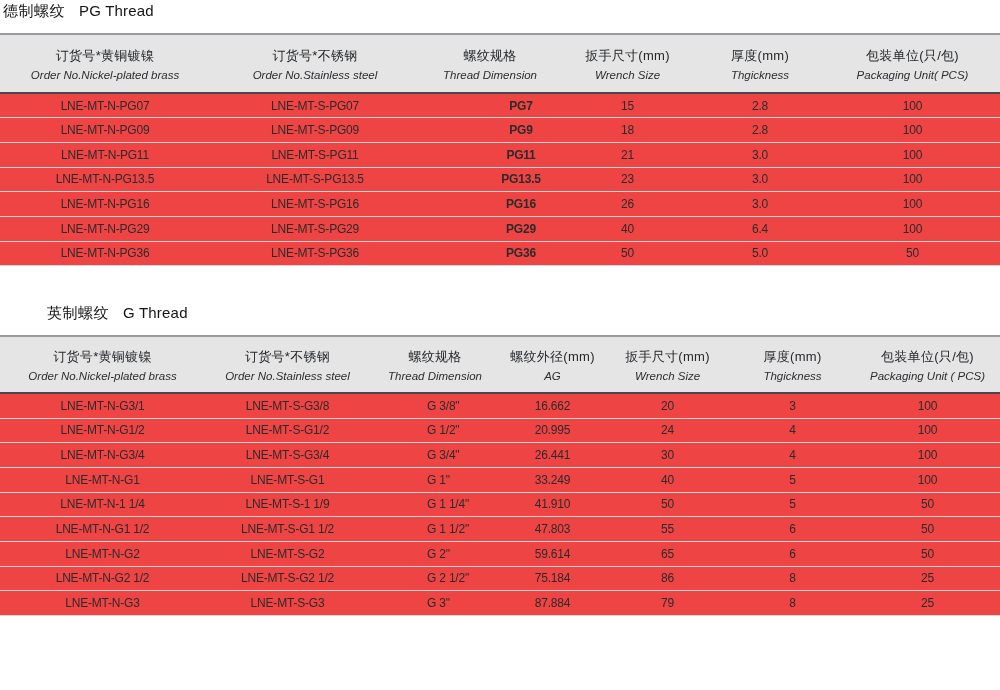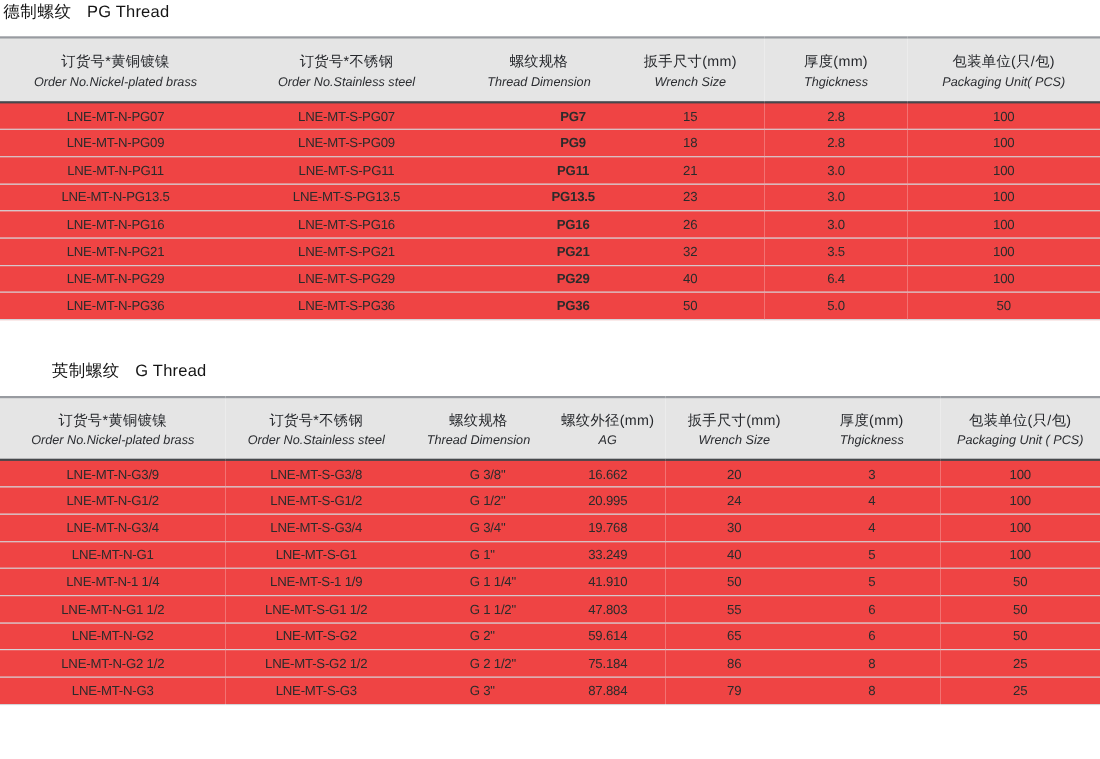--- a/index.html
+++ b/index.html
@@ -132,28 +132,20 @@
         </tr>
         <tr>
           <td>LNE-MT-N-PG16</td>
           <td>LNE-MT-S-PG16</td>
           <td>PG16</td>
           <td>26</td>
           <td>3.0</td>
           <td>100</td>
         </tr>
         <tr>
-          <td>LNE-MT-N-PG21</td>
-          <td>LNE-MT-S-PG21</td>
-          <td>PG21</td>
-          <td>32</td>
-          <td>3.5</td>
-          <td>100</td>
-        </tr>
-        <tr>
           <td>LNE-MT-N-PG29</td>
           <td>LNE-MT-S-PG29</td>
           <td>PG29</td>
           <td>40</td>
           <td>6.4</td>
           <td>100</td>
         </tr>
         <tr>
           <td>LNE-MT-N-PG36</td>
           <td>LNE-MT-S-PG36</td>
@@ -197,42 +189,42 @@
             <div class="h-en">Thgickness</div>
           </th>
           <th>
             <div class="h-zh">包装单位(只/包)</div>
             <div class="h-en">Packaging Unit ( PCS)</div>
           </th>
         </tr>
     </thead>
     <tbody>
         <tr>
-          <td>LNE-MT-N-G3/9</td>
+          <td>LNE-MT-N-G3/1</td>
           <td>LNE-MT-S-G3/8</td>
           <td>G 3/8"</td>
           <td>16.662</td>
           <td>20</td>
           <td>3</td>
           <td>100</td>
         </tr>
         <tr>
           <td>LNE-MT-N-G1/2</td>
           <td>LNE-MT-S-G1/2</td>
           <td>G 1/2"</td>
           <td>20.995</td>
           <td>24</td>
           <td>4</td>
           <td>100</td>
         </tr>
         <tr>
           <td>LNE-MT-N-G3/4</td>
           <td>LNE-MT-S-G3/4</td>
           <td>G 3/4"</td>
-          <td>19.768</td>
+          <td>26.441</td>
           <td>30</td>
           <td>4</td>
           <td>100</td>
         </tr>
         <tr>
           <td>LNE-MT-N-G1</td>
           <td>LNE-MT-S-G1</td>
           <td>G 1"</td>
           <td>33.249</td>
           <td>40</td>

